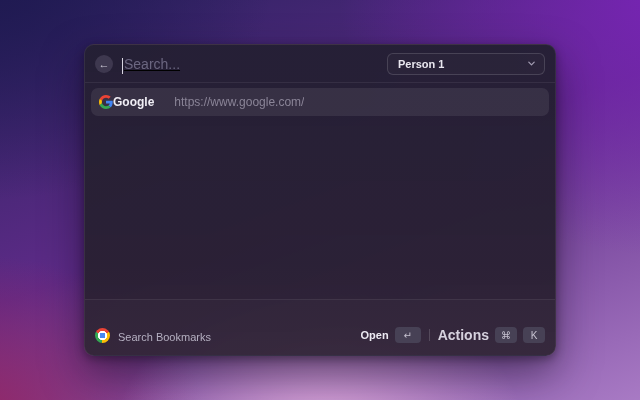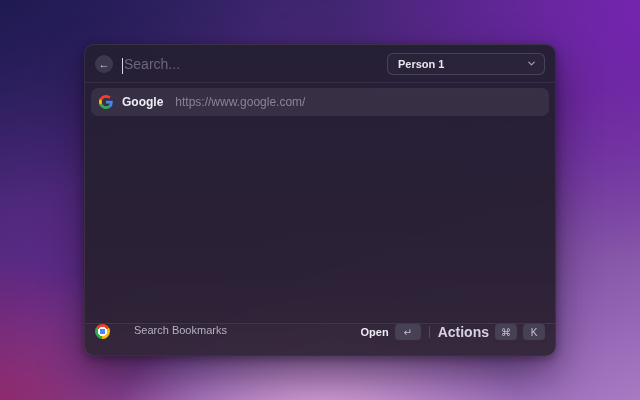--- a/index.html
+++ b/index.html
@@ -14,44 +14,44 @@
   .window{position:absolute;left:84px;top:44px;width:472px;height:312px;
     border-radius:10px;box-sizing:border-box;display:flex;flex-direction:column;
     background:linear-gradient(180deg, rgba(37,32,53,.985) 0%, rgba(41,32,51,.97) 70%, rgba(47,35,53,.96) 100%);
     border:1px solid rgba(255,255,255,.07);
     box-shadow:0 18px 40px rgba(18,8,30,.5), 0 3px 10px rgba(0,0,0,.35);}
   
   .hdr{height:37px;display:flex;align-items:center;gap:9px;padding:0 10px;flex:0 0 auto;}
   .back-btn{width:18px;height:18px;border-radius:50%;border:none;cursor:pointer;
     background:#3e384f;color:#cfccd8;font-size:11px;line-height:18px;text-align:center;
     display:flex;align-items:center;justify-content:center;padding:0;flex:0 0 auto;}
-  .search-wrap{position:relative;flex:1;display:flex;align-items:center;min-width:0;}
+  .search-wrap{position:relative;flex:1;display:flex;align-items:center;min-width:0;text-decoration:underline;}
   .caret{position:absolute;left:0;top:2px;width:1px;height:16px;background:#d9d6e2;}
   .search-input{width:100%;background:transparent;border:none;outline:none;
     color:#e9e7ef;font-size:14px;padding:0 0 0 2px;font-family:inherit;}
   .search-input::placeholder{color:#6b6680;}
   .dropdown{flex:0 0 auto;width:158px;height:22px;box-sizing:border-box;border-radius:6px;
     border:1px solid rgba(255,255,255,.14);background:rgba(255,255,255,.02);
     display:flex;align-items:center;justify-content:space-between;
     padding:0 8px 0 10px;cursor:pointer;margin-left:21px;}
   .dropdown .val{font-size:11px;font-weight:700;color:#e9e7ef;}
   .chev{width:9px;height:9px;flex:0 0 auto;}
   .hdiv{height:1px;background:rgba(255,255,255,.07);flex:0 0 auto;}
   
   .main{flex:1;padding:5px 6px;overflow:hidden;}
   .row{height:28px;border-radius:7px;display:flex;align-items:center;gap:0;
     padding:0 8px;cursor:pointer;}
   .row.selected{background:rgba(255,255,255,.08);}
   .favicon{width:14px;height:14px;flex:0 0 auto;display:flex;align-items:center;}
-  .row .title{margin-left:9px;font-size:12px;font-weight:700;color:#f0eef5;}
-  .row .subtitle{margin-left:12px;font-size:12px;color:#8a8497;white-space:nowrap;
+  .row .title{font-size:12px;font-weight:700;color:#f0eef5;}
+  .row .subtitle{margin-left:20px;font-size:12px;color:#8a8497;white-space:nowrap;
     overflow:hidden;text-overflow:ellipsis;}
   
   .ftr{flex:0 0 31px;border-top:1px solid rgba(255,255,255,.07);
-    display:flex;align-items:flex-start;padding:0 10px;gap:24px;
+    display:flex;align-items:flex-end;padding:12px 10px;gap:8px;
     background:rgba(255,255,255,.015);border-radius:0 0 10px 10px;}
   .chrome-icon{width:15px;height:15px;border-radius:50%;flex:0 0 auto;
     background:
       radial-gradient(circle at 50% 50%, #4687f4 0 28%, #ffffff 28% 42%, rgba(0,0,0,0) 43%),
       conic-gradient(from 60deg, #fbbc05 0 120deg, #34a853 0 240deg, #ea4335 0 360deg);}
   .app-label{font-size:11px;color:#b5b0c1;}
   .ftr-right{margin-left:auto;display:flex;align-items:center;gap:6px;}
   .open-label{font-size:11px;font-weight:700;color:#eceaf2;}
   .actions-label{font-size:14px;font-weight:600;color:#d6d2de;}
   kbd{display:inline-flex;align-items:center;justify-content:center;

